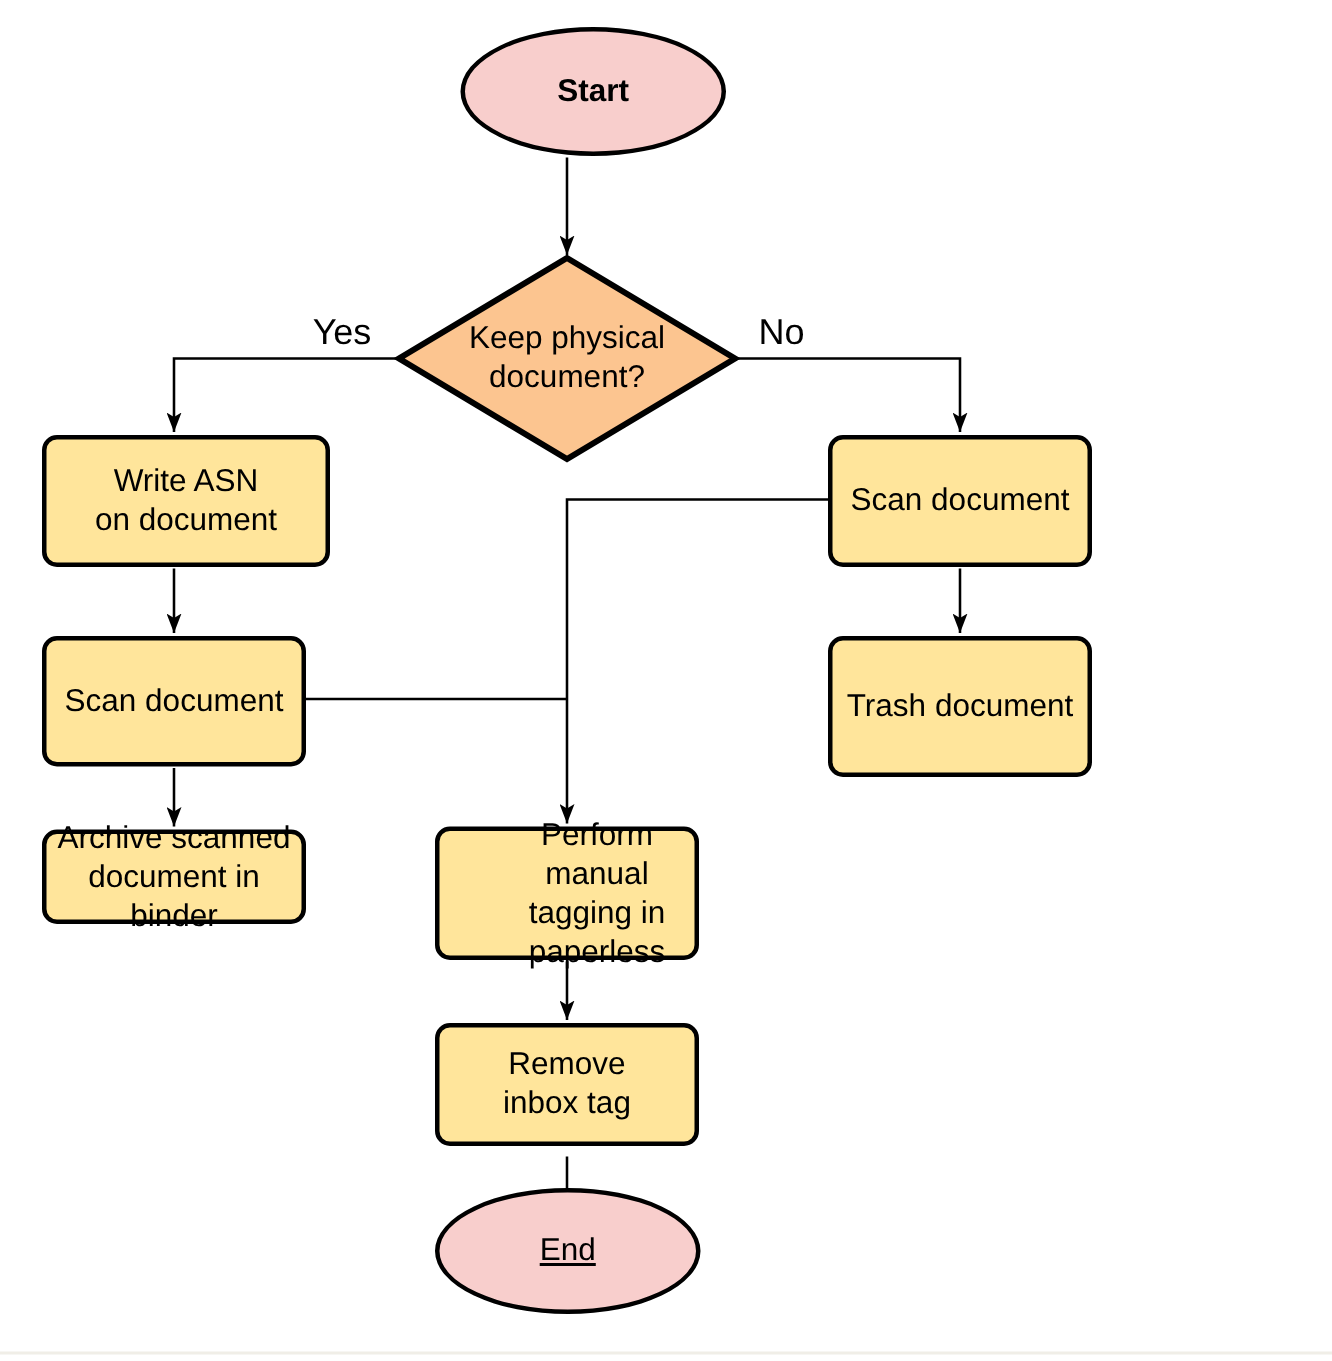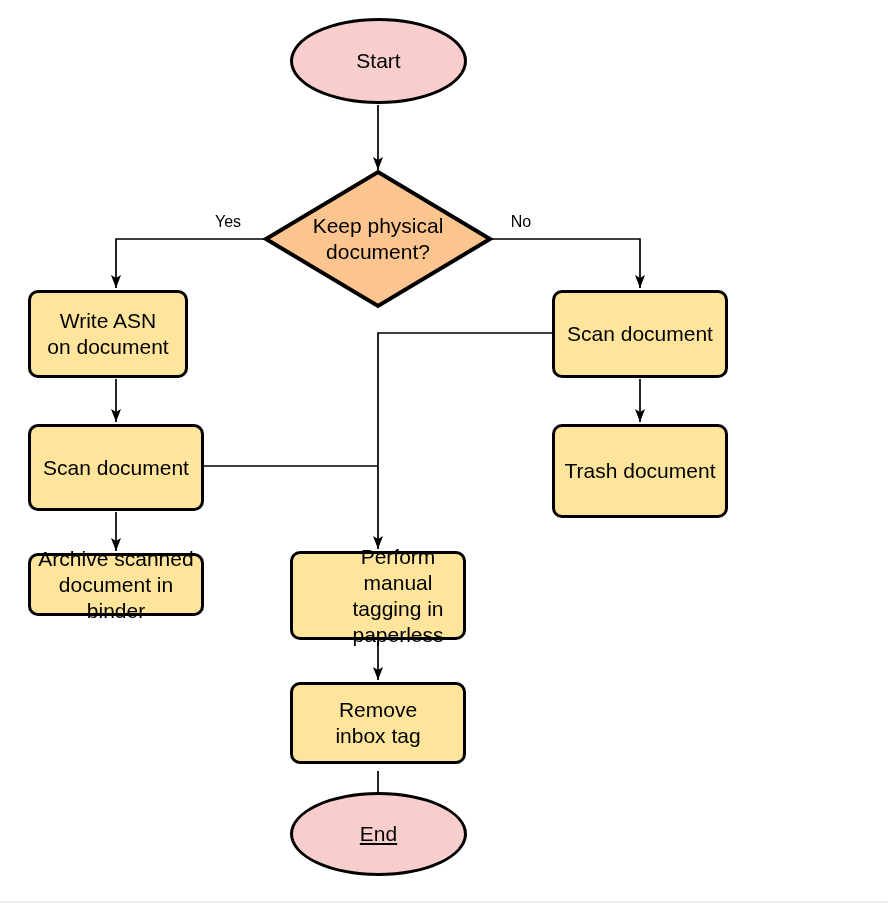--- a/index.html
+++ b/index.html
@@ -33,21 +33,21 @@
   .terminal {
     background: #f8cecc;
     border: 3.5px solid #000000;
     border-radius: 50%;
   }
   .decision-text {
     background: transparent;
   }
   .edge-label {
     position: absolute;
-    font-size: 16px;
+    font-size: 24px;
     line-height: 22px;
     transform: translate(-50%, -50%);
     background: #ffffff;
     padding: 0 3px;
   }
   .annotation {
     position: absolute;
     left: 479px;
     top: 592px;
     font-size: 21px;
@@ -83,29 +83,29 @@
     <path d="M489 239 L640 239 L640 288" fill="none" stroke="#000000" stroke-width="1.7" marker-end="url(#arrow)"></path>
     <path d="M116 379 L116 422" fill="none" stroke="#000000" stroke-width="1.7" marker-end="url(#arrow)"></path>
     <path d="M116 512 L116 551" fill="none" stroke="#000000" stroke-width="1.7" marker-end="url(#arrow)"></path>
     <path d="M640 379 L640 422" fill="none" stroke="#000000" stroke-width="1.7" marker-end="url(#arrow)"></path>
     <path d="M552 333 L378 333 L378 549" fill="none" stroke="#000000" stroke-width="1.7" marker-end="url(#arrow)"></path>
     <path d="M204 466 L378 466" fill="none" stroke="#000000" stroke-width="1.7"></path>
     <path d="M378 641 L378 680" fill="none" stroke="#000000" stroke-width="1.7" marker-end="url(#arrow)"></path>
     <path d="M378 771 L378 812" fill="none" stroke="#000000" stroke-width="1.7" marker-end="url(#arrow)"></path>
   </svg>
 
-  <div class="node terminal" style="left:290px; top:18px; width:177px; height:86px;">Start</div>
+  <div class="node terminal" style="left:307px; top:18px; width:177px; height:86px;font-weight:bold;">Start</div>
 
   <div class="node decision-text" style="left:288px; top:206px; width:180px; height:66px;">Keep physical
 document?</div>
 
   <div class="edge-label" style="left:228px; top:222px;">Yes</div>
   <div class="edge-label" style="left:521px; top:222px;">No</div>
 
-  <div class="node process" style="left:28px; top:290px; width:160px; height:88px;">Write ASN
+  <div class="node process" style="left:28px; top:290px; width:192px; height:88px;">Write ASN
 on document</div>
   <div class="node process" style="left:28px; top:424px; width:176px; height:87px;">Scan document</div>
   <div class="node process" style="left:28px; top:553px; width:176px; height:63px;">Archive scanned
 document in
 binder</div>
 
   <div class="node process" style="left:552px; top:290px; width:176px; height:88px;">Scan document</div>
   <div class="node process" style="left:552px; top:424px; width:176px; height:94px;">Trash document</div>
 
   <div class="node process" style="left:290px; top:551px; width:176px; height:89px;padding-left:40px;">Perform manual

